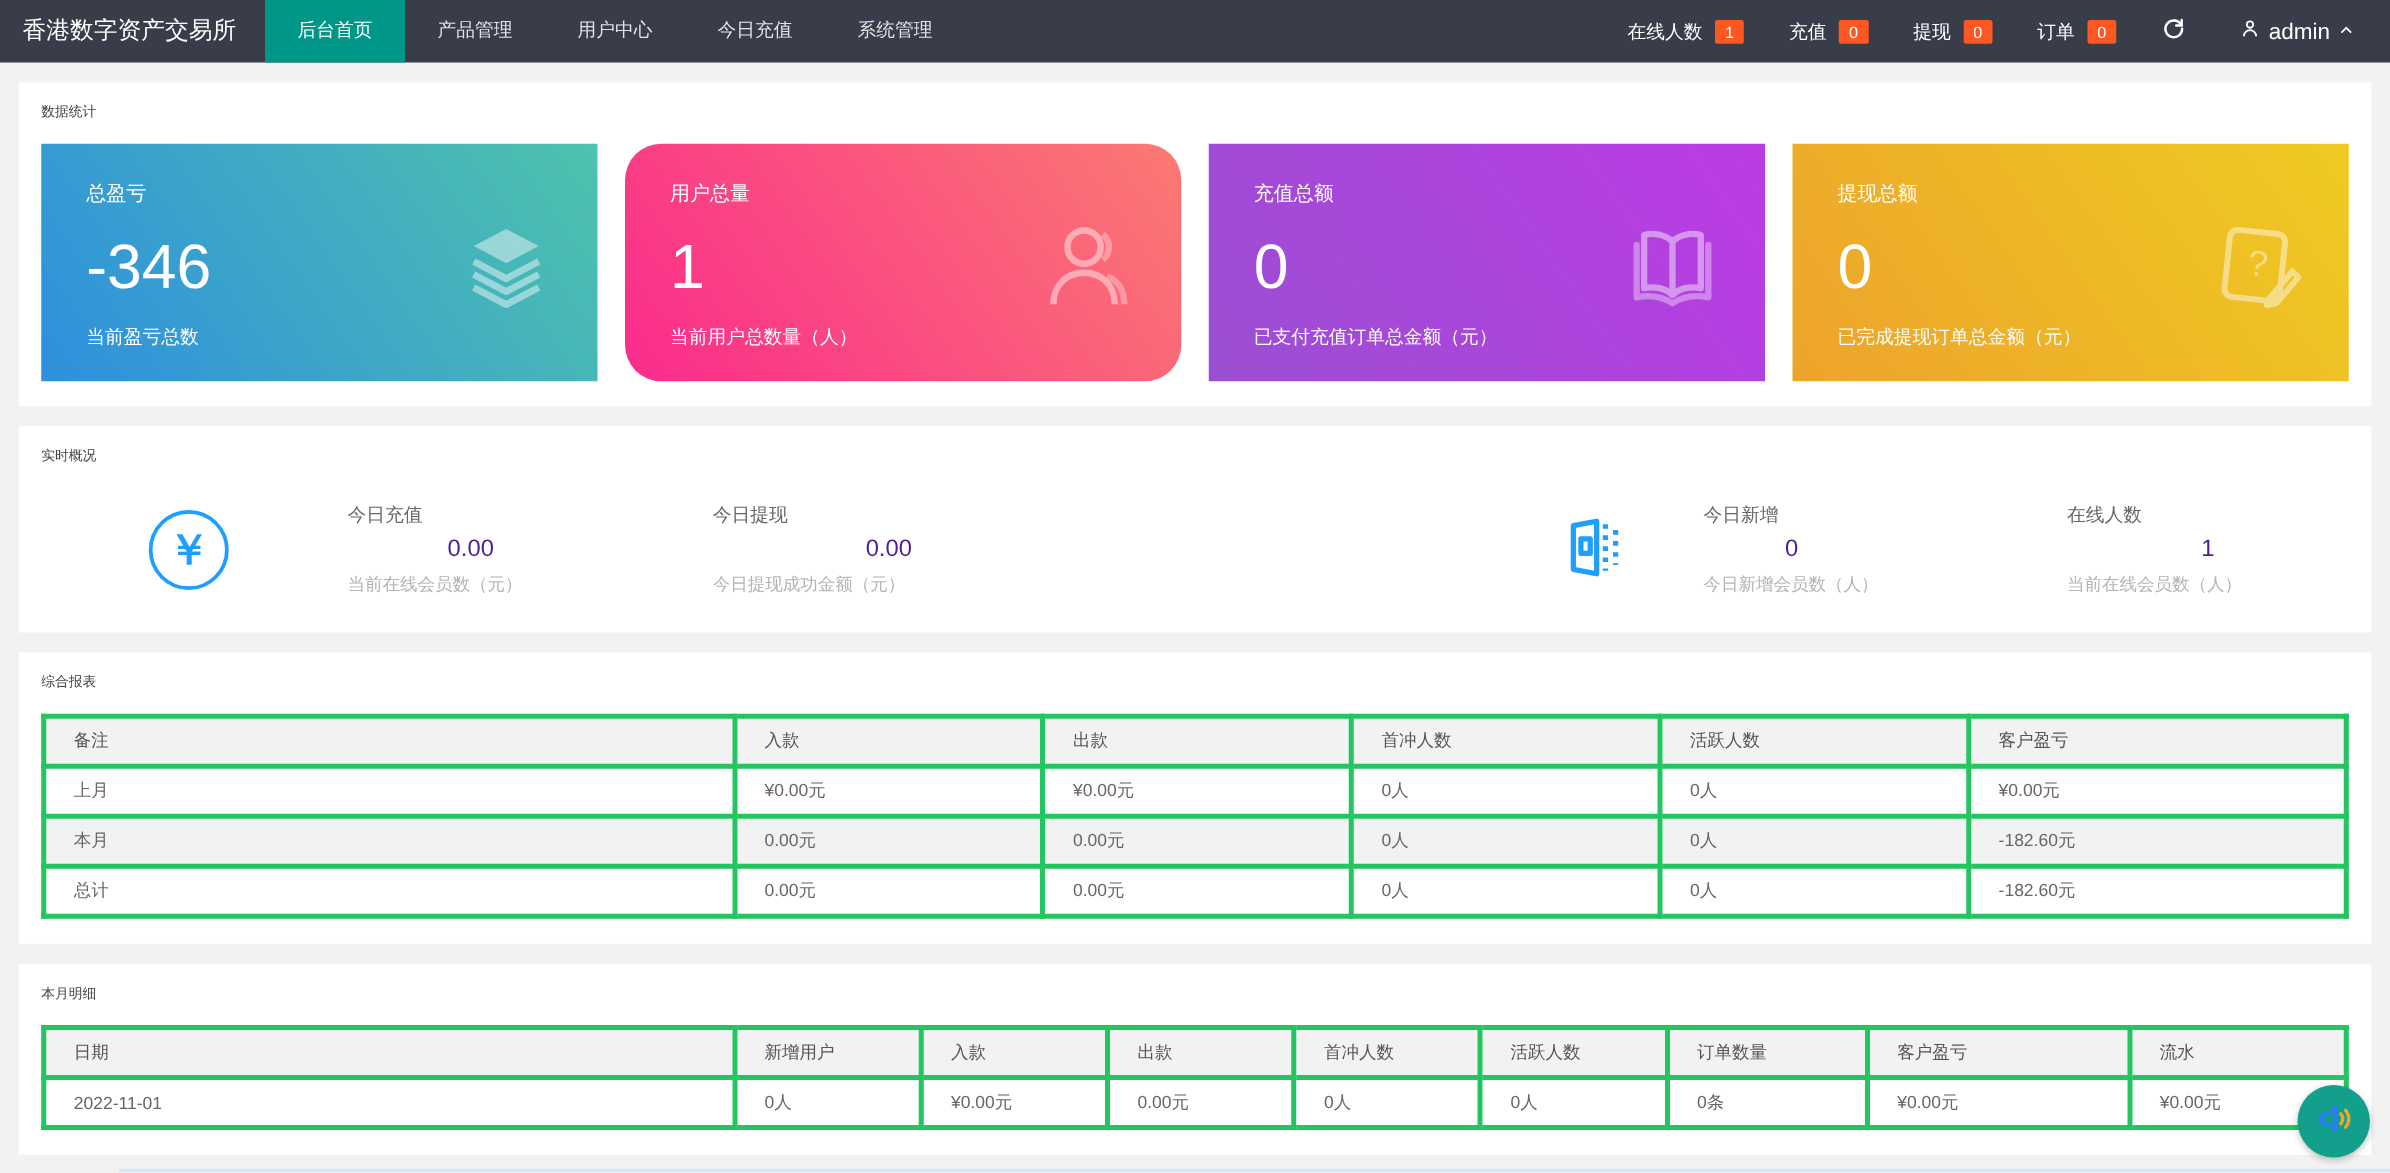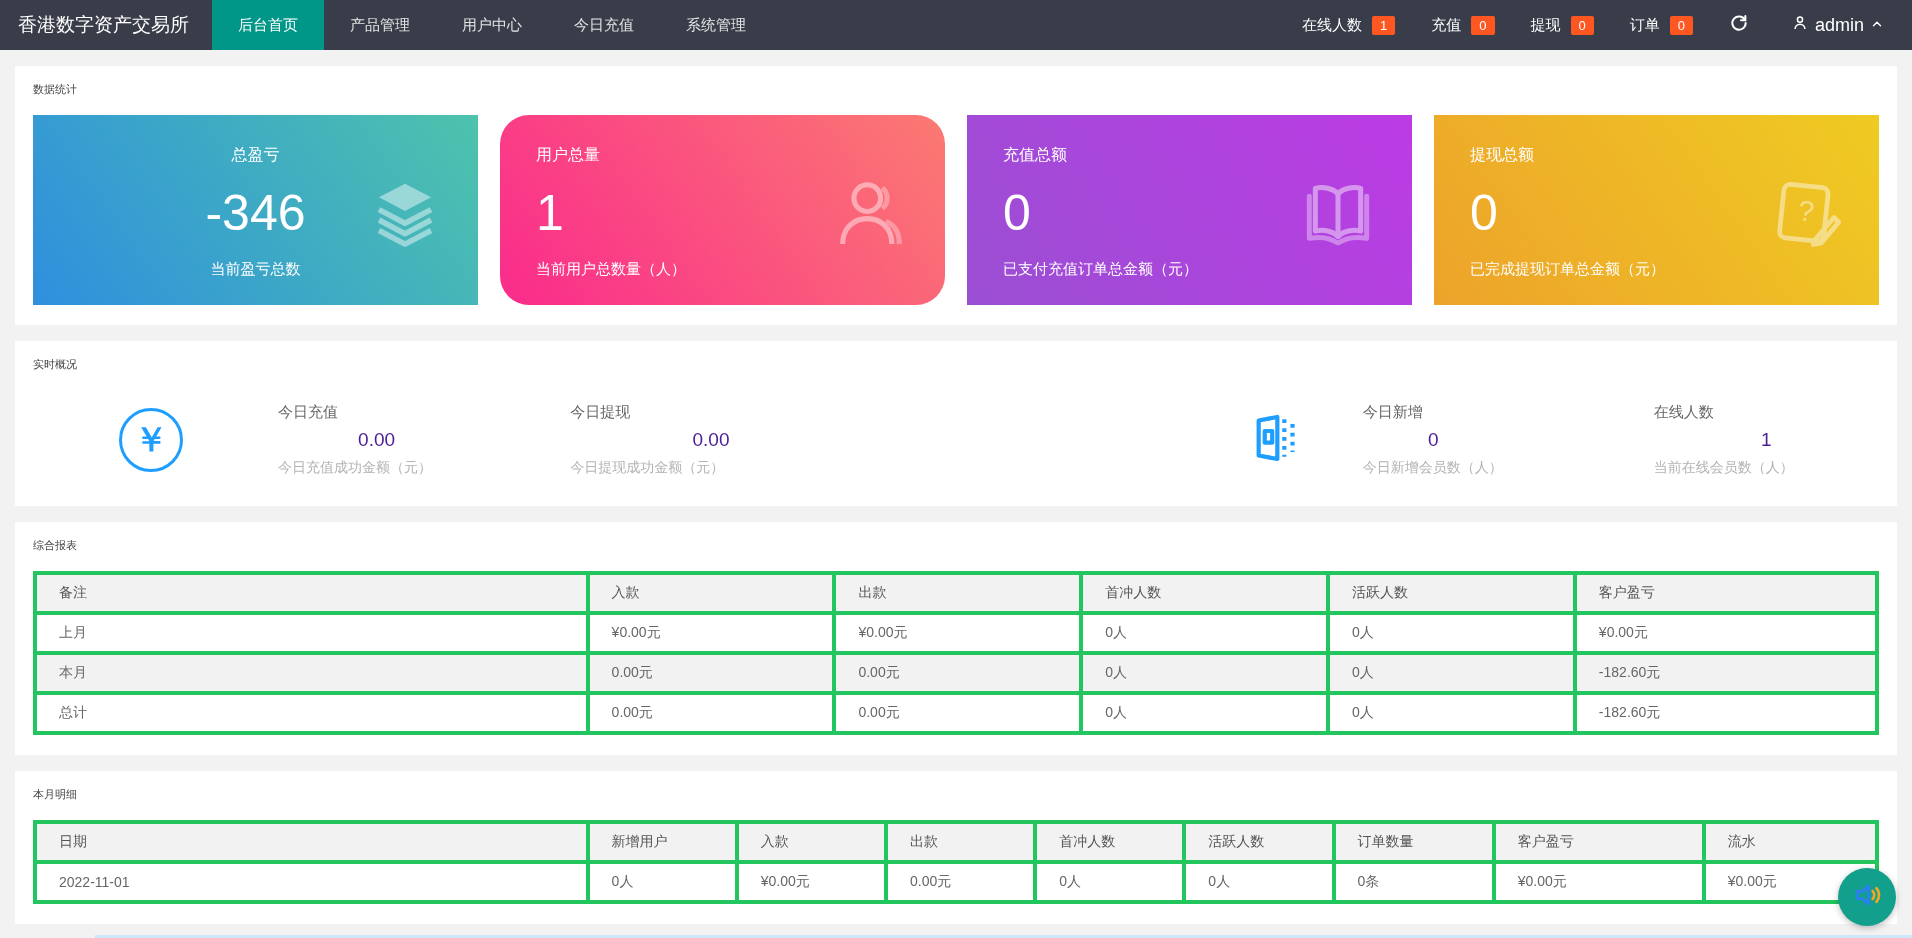--- a/index.html
+++ b/index.html
@@ -27,21 +27,21 @@
   .panel-title { font-size:11px; color:#444; }
 
   
   .cards { display:grid; grid-template-columns:repeat(4,1fr); gap:22px; margin-top:18px; }
   .card { height:190px; position:relative; color:#fff; padding:30px 36px 26px 36px;
           display:flex; flex-direction:column; justify-content:space-between; }
   .card-title { font-size:16px; }
   .card-value { font-size:50px; font-weight:200; line-height:1; }
   .card-sub { font-size:15px; }
   .card-icon { position:absolute; right:34px; top:50%; transform:translateY(-44%); opacity:.45; }
-  .card-1 { background:linear-gradient(55deg,#2E8FDE,#4EC3AC);text-align:center; }
+  .card-1 { background:linear-gradient(55deg,#2E8FDE,#4EC3AC); }
   .card-2 { background:linear-gradient(55deg,#FA2B8C,#FB7A72);border-radius:29px; }
   .card-3 { background:linear-gradient(55deg,#9A4FD3,#BC3BE4); }
   .card-4 { background:linear-gradient(55deg,#EDA32B,#EFCB22); }
 
   
   .rt-row { display:flex; align-items:center; margin-top:22px; height:92px; }
   .yen-icon { width:64px; height:64px; border:3px solid #1E9FFF; border-radius:50%;
               color:#1E9FFF; font-size:34px; font-weight:bold; display:flex; align-items:center;
               justify-content:center; margin-left:86px; flex:none; }
   .rt-metric { margin-left:95px; }
@@ -184,21 +184,21 @@
 </div>
 
 <div class="panel">
   <div class="panel-title">实时概况</div>
   <div class="rt-row">
     <div class="yen-icon">￥</div>
 
     <div class="rt-metric rt-m1">
       <div class="rt-label">今日充值</div>
       <div class="rt-value">0.00</div>
-      <div class="rt-desc">今日充值成功金额（元）</div>
+      <div class="rt-desc">当前在线会员数（元）</div>
     </div>
 
     <div class="rt-metric rt-m2">
       <div class="rt-label">今日提现</div>
       <div class="rt-value">0.00</div>
       <div class="rt-desc">今日提现成功金额（元）</div>
     </div>
 
     <span class="bld-icon">
       <svg width="56" height="56" viewBox="0 0 24 24" fill="none" stroke="#1E9FFF" stroke-width="1.8" stroke-linejoin="round">

